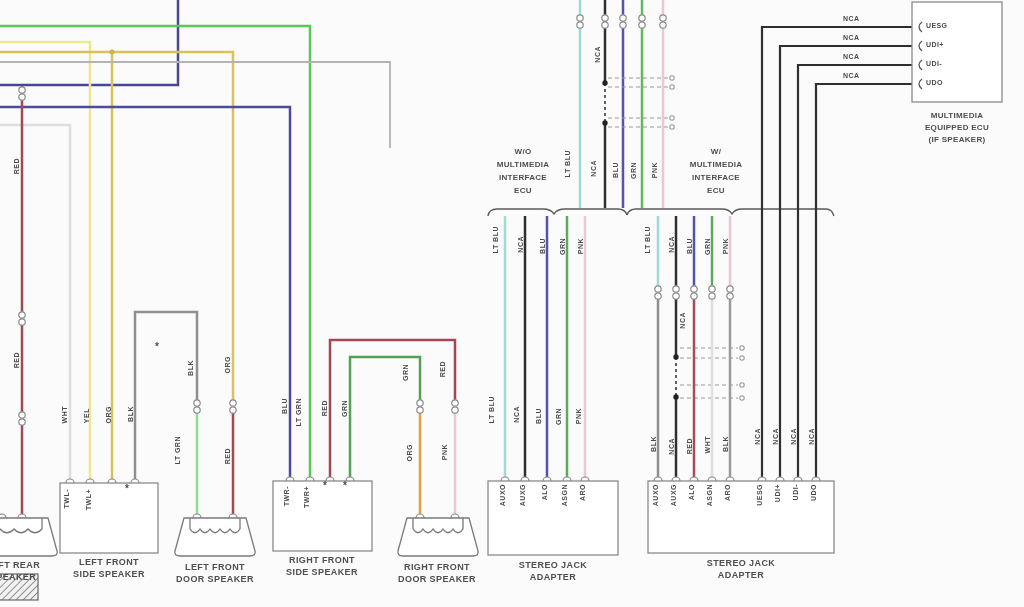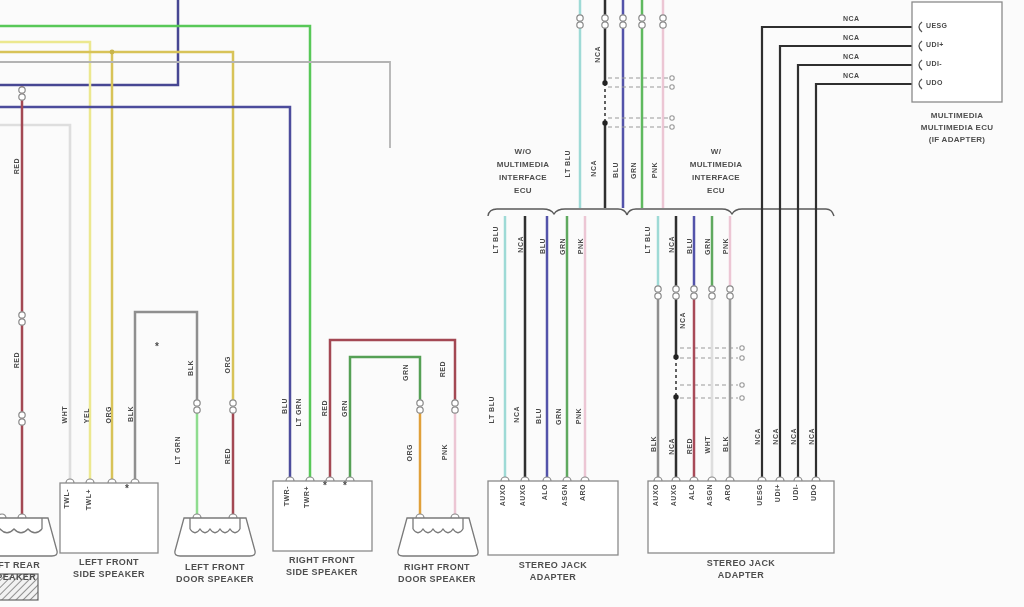--- a/index.html
+++ b/index.html
@@ -262,22 +262,22 @@
   <div>ECU</div>
 </div>
 <div class="note" style="left:671px;top:145px;width:90px">
   <div>W/</div>
   <div>MULTIMEDIA</div>
   <div>INTERFACE</div>
   <div>ECU</div>
 </div>
 <div class="note" style="left:902px;top:110px;width:110px;line-height:12px">
   <div>MULTIMEDIA</div>
-  <div>MULTIMEDIA ECU</div>
-  <div>(IF ADAPTER)</div>
+  <div>EQUIPPED ECU</div>
+  <div>(IF SPEAKER)</div>
 </div>
 
 <span class="vl" style="left: 13px; top: 158px;">RED</span>
     <span class="vl" style="left: 13px; top: 352px;">RED</span>
     <span class="vl" style="left: 61px; top: 406px;">WHT</span>
     <span class="vl" style="left: 83px; top: 408px;">YEL</span>
     <span class="vl" style="left: 105px; top: 406px;">ORG</span>
     <span class="vl" style="left: 127px; top: 406px;">BLK</span>
     <span class="vl" style="left: 187px; top: 360px;">BLK</span>
     <span class="vl" style="left: 174px; top: 436px;">LT GRN</span>

